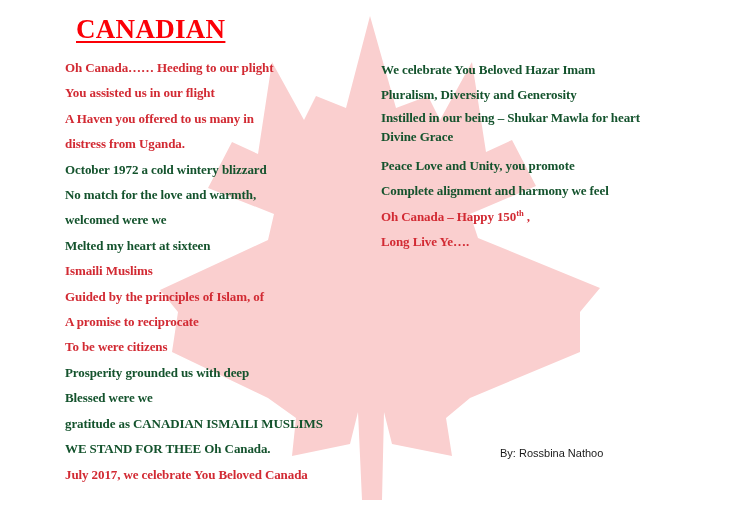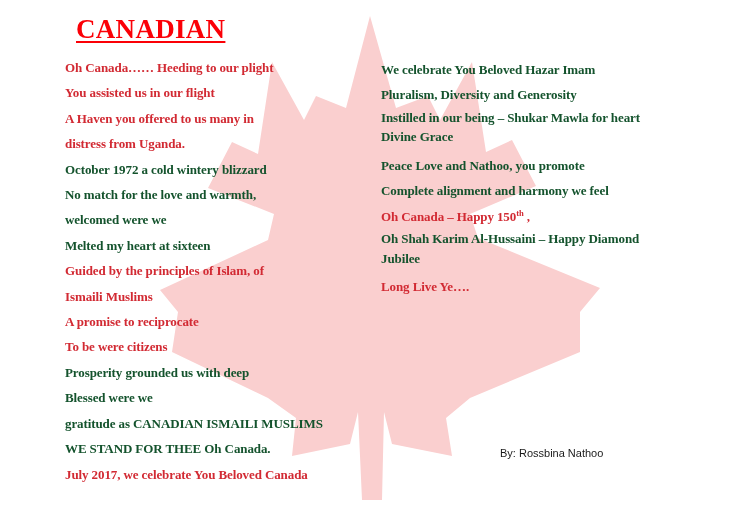--- a/index.html
+++ b/index.html
@@ -146,37 +146,36 @@
 
   <div id="left-col" class="poem-col">
     <div class="poem-line c-red">Oh Canada…… Heeding to our plight</div>
     <div class="poem-line c-red">You assisted us in our flight</div>
     <div class="poem-line c-red">A Haven you offered to us many in</div>
     <div class="poem-line c-red">distress from Uganda.</div>
     <div class="poem-line c-green">October 1972 a cold wintery blizzard</div>
     <div class="poem-line c-green">No match for the love and warmth,</div>
     <div class="poem-line c-green">welcomed were we</div>
     <div class="poem-line c-green">Melted my heart at sixteen</div>
+    <div class="poem-line c-red">Ismaili Muslims</div>
     <div class="poem-line c-red">Guided by the principles of Islam, of</div>
-    <div class="poem-line c-red">Ismaili Muslims</div>
     <div class="poem-line c-red">A promise to reciprocate</div>
     <div class="poem-line c-red">To be were citizens</div>
     <div class="poem-line c-green">Prosperity grounded us with deep</div>
     <div class="poem-line c-green">Blessed were we</div>
     <div class="poem-line c-green">gratitude as CANADIAN ISMAILI MUSLIMS</div>
     <div class="poem-line c-green">WE STAND FOR THEE Oh Canada.</div>
     <div class="poem-line c-red">July 2017, we celebrate You Beloved Canada</div>
   </div>
 
   <div id="right-col" class="poem-col">
     <div class="poem-line c-green">We celebrate You Beloved Hazar Imam</div>
     <div class="poem-line c-green">Pluralism, Diversity and Generosity</div>
     <div class="poem-line wrapline c-green">Instilled in our being – Shukar Mawla for heart Divine Grace</div>
-    <div class="poem-line c-green">Peace Love and Nathoo, you promote</div>
+    <div class="poem-line c-green">Peace Love and Unity, you promote</div>
     <div class="poem-line c-green">Complete alignment and harmony we feel</div>
     <div class="poem-line c-red"><span>Oh Canada – Happy 150</span><sup>th</sup><span> ,</span></div>
-    <div class="poem-line wrapline c-green">Oh Shah Karim Al-Hussaini – Happy Diamond Jubilee</div>
     <div class="poem-line c-red">Long Live Ye….</div>
   </div>
 
   <div id="byline">By: Rossbina Nathoo</div>
 
 </div>
 
 </body></html>

